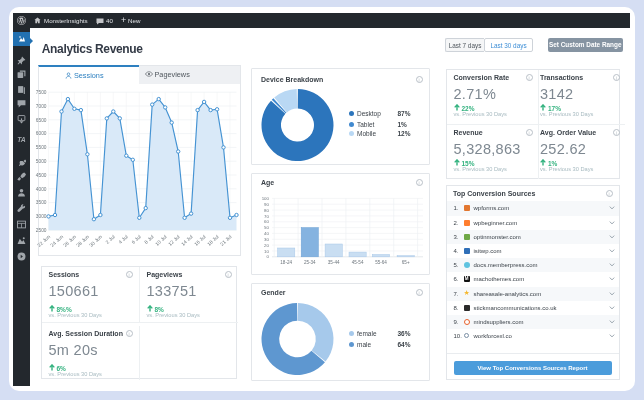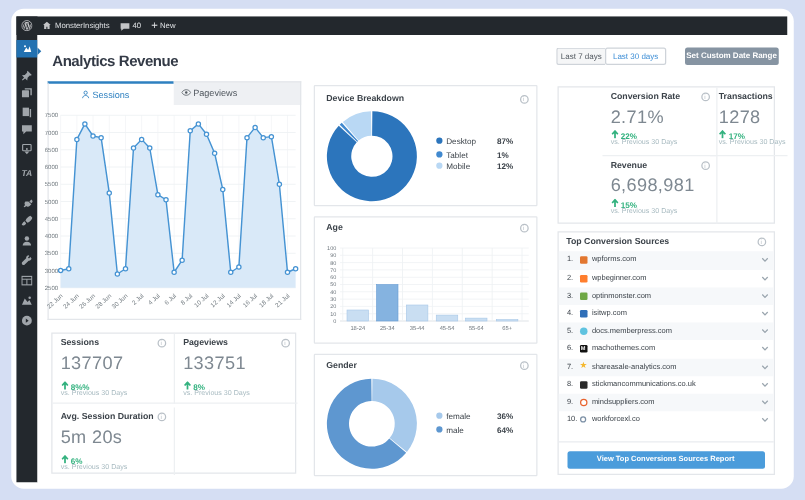--- a/index.html
+++ b/index.html
@@ -51,21 +51,21 @@
 .devcard { left:238px; top:55.3px; width:178.5px; height:96.4px; }
 .agecard { left:238px; top:160px; width:178.5px; height:101.5px; }
 .gencard { left:238px; top:270px; width:178.5px; height:97.5px; }
 
 .legrow { position:absolute; font-size:6.5px; color:#3c434a; }
 .legdot { display:inline-block; width:5px; height:5px; border-radius:50%; margin-right:3px; }
 .legpct { position:absolute; font-weight:bold; }
 
 
 .rgrid { position:absolute; left:432.5px; top:56px; width:174px; height:110px; background:#fff; border:1px solid #e3e6ea; }
-.rcell { position:absolute; width:92px; height:54.5px;margin-left:35px; }
+.rcell { position:absolute; width:92px; height:54.5px; }
 .tcs { position:absolute; left:432.5px; top:171.5px; width:174px; height:195px; background:#fff; border:1px solid #e3e6ea; }
 .tcsrow { position:absolute; left:0; width:172px; height:14.2px; font-size:6px; color:#3c434a; line-height:14.2px; }
 .tcsrow.alt { background:#f6f8fa; }
 .tcsnum { position:absolute; left:7px; }
 .tcsfav { position:absolute; left:17px; top:4px; width:6px; height:6px; border-radius:1px; }
 .tcsdom { position:absolute; left:27px; }
 .tcschev { position:absolute; right:4px; top:5px; line-height:0; } .tcschev svg { display:block; }
 .tcsbtn { position:absolute; left:7px; bottom:4px; width:158px; height:14px; background:#4b9cdb; border-radius:2px; color:#fff; font-size:6px; font-weight:bold; text-align:center; line-height:14px; }
 </style>
 </head>
@@ -246,21 +246,21 @@
         <text transform="translate(154.1,166.2) rotate(-42)" font-size="5" fill="#70797f" text-anchor="end">14 Jul</text>
         <text transform="translate(167.1,166.2) rotate(-42)" font-size="5" fill="#70797f" text-anchor="end">16 Jul</text>
         <text transform="translate(180.1,166.2) rotate(-42)" font-size="5" fill="#70797f" text-anchor="end">18 Jul</text>
         <text transform="translate(193.0,166.2) rotate(-42)" font-size="5" fill="#70797f" text-anchor="end">21 Jul</text>
 </svg>
 
   <div class="mgrid">
     <div class="mcell" style="left:0;top:0;border-right:1px solid #edf0f2;border-bottom:1px solid #edf0f2">
       <div class="mtitle">Sessions</div>
           <div class="info" style="right:6px;top:4px">i</div>
-      <div class="mnum">137707</div>
+      <div class="mnum">150661</div>
       <div class="mgreen"><svg width="6" height="7" viewBox="0 0 6 7" style="margin-right:2px">
               <path d="M3 6.5V1.2M0.7 3.4L3 0.9l2.3 2.5" stroke="#33b27f" stroke-width="1.4" fill="none"></path>
             </svg>8%%</div>
       <div class="mvs">vs. Previous 30 Days</div>
     </div>
     <div class="mcell" style="left:98px;top:0;border-bottom:1px solid #edf0f2">
       <div class="mtitle">Pageviews</div>
           <div class="info" style="right:6px;top:4px">i</div>
       <div class="mnum">133751</div>
       <div class="mgreen"><svg width="6" height="7" viewBox="0 0 6 7" style="margin-right:2px">
@@ -360,33 +360,42 @@
           <div class="info" style="right:5px;top:4px">i</div>
       <div class="mnum">2.71%</div>
       <div class="mgreen"><svg width="6" height="7" viewBox="0 0 6 7" style="margin-right:2px">
               <path d="M3 6.5V1.2M0.7 3.4L3 0.9l2.3 2.5" stroke="#33b27f" stroke-width="1.4" fill="none"></path>
             </svg>22%</div>
       <div class="mvs">vs. Previous 30 Days</div>
     </div>
     <div class="rcell" style="left:86.5px;top:0;border-bottom:1px solid #edf0f2">
       <div class="mtitle">Transactions</div>
           <div class="info" style="right:5px;top:4px">i</div>
-      <div class="mnum">1278</div>
+      <div class="mnum">3142</div>
       <div class="mgreen"><svg width="6" height="7" viewBox="0 0 6 7" style="margin-right:2px">
               <path d="M3 6.5V1.2M0.7 3.4L3 0.9l2.3 2.5" stroke="#33b27f" stroke-width="1.4" fill="none"></path>
             </svg>17%</div>
       <div class="mvs">vs. Previous 30 Days</div>
     </div>
     <div class="rcell" style="left:0;top:54.5px;border-right:1px solid #edf0f2">
       <div class="mtitle">Revenue</div>
           <div class="info" style="right:5px;top:4px">i</div>
-      <div class="mnum">6,698,981</div>
+      <div class="mnum">5,328,863</div>
       <div class="mgreen"><svg width="6" height="7" viewBox="0 0 6 7" style="margin-right:2px">
               <path d="M3 6.5V1.2M0.7 3.4L3 0.9l2.3 2.5" stroke="#33b27f" stroke-width="1.4" fill="none"></path>
             </svg>15%</div>
+      <div class="mvs">vs. Previous 30 Days</div>
+    </div>
+    <div class="rcell" style="left:86.5px;top:54.5px">
+      <div class="mtitle">Avg. Order Value</div>
+          <div class="info" style="right:5px;top:4px">i</div>
+      <div class="mnum">252.62</div>
+      <div class="mgreen"><svg width="6" height="7" viewBox="0 0 6 7" style="margin-right:2px">
+              <path d="M3 6.5V1.2M0.7 3.4L3 0.9l2.3 2.5" stroke="#33b27f" stroke-width="1.4" fill="none"></path>
+            </svg>1%</div>
       <div class="mvs">vs. Previous 30 Days</div>
     </div>
   </div>
 
   <div class="tcs">
     <div class="ctitle" style="left:6.5px;top:4.5px">Top Conversion Sources</div>
     <div class="info" style="right:6px;top:4.5px">i</div>
     <div class="tcsrow alt" style="top:15.9px">
           <span class="tcsnum">1.</span>
           <span class="tcsfav" style="background:#e27730"></span>

